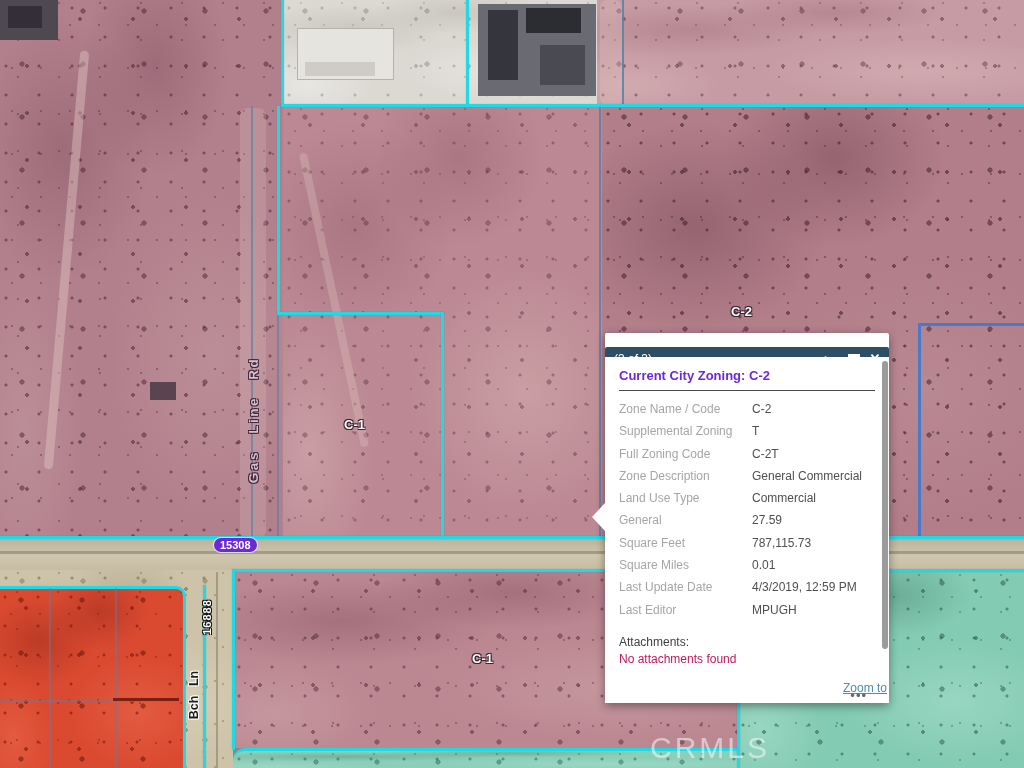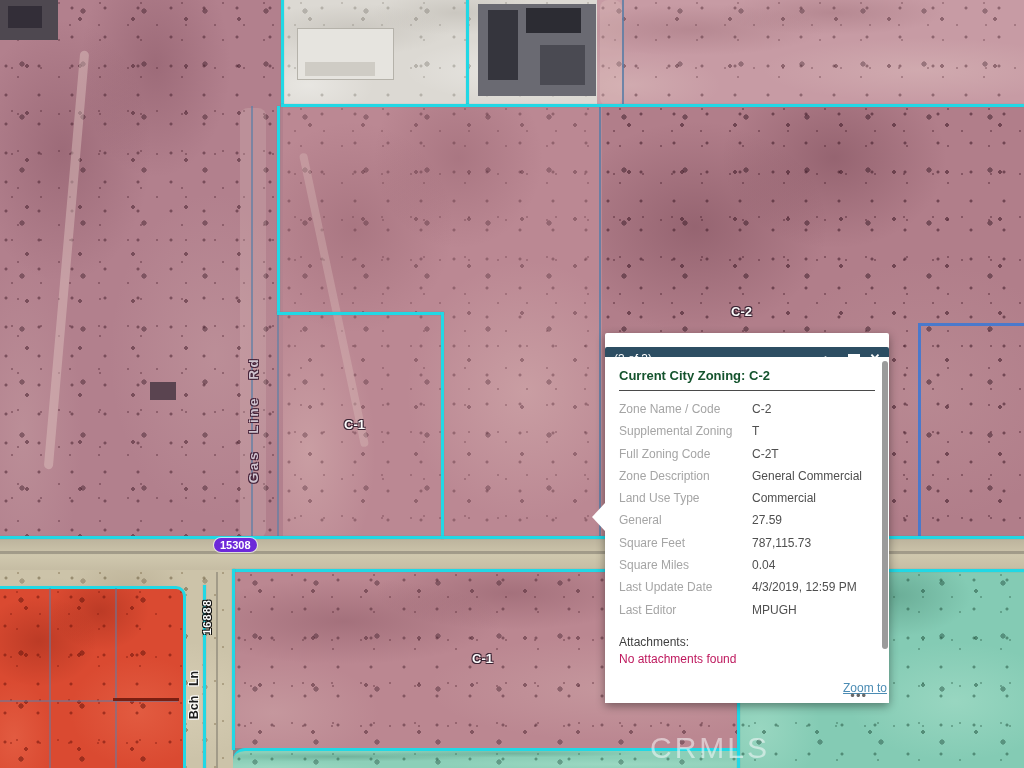--- a/index.html
+++ b/index.html
@@ -72,21 +72,21 @@
   .popup{position:absolute;left:605px;top:333px;width:284px;height:370px;z-index:10;box-shadow:0 3px 10px rgba(0,0,0,.4);border-radius:2px;background:#fff;}
   .popup-pointer{position:absolute;left:-13px;top:170px;width:0;height:0;border-top:14px solid transparent;border-bottom:14px solid transparent;border-right:13px solid #fff;}
   .popup-header{position:absolute;left:0;top:14px;right:0;height:24px;background:#2d4e63;border-radius:2px 2px 0 0;color:#fff;font-size:12px;line-height:24px;cursor:move;}
   .pager{position:absolute;left:9px;top:0;}
   .hicon{position:absolute;top:0;height:24px;color:#fff;text-align:center;cursor:pointer;}
   .prev{right:58px;width:18px;font-size:11px;}
   .maxi{right:26px;width:18px;}
   .maxi .box{position:absolute;left:3px;top:7px;width:10px;height:7px;border:1.5px solid #fff;border-top-width:3px;}
   .close{right:5px;width:18px;font-size:13px;font-weight:bold;}
   .popup-body{position:absolute;left:0;top:24px;right:0;bottom:0;background:#fff;font-size:12px;overflow:hidden;}
-  .popup-title{margin:11px 14px 0 14px;font-size:13px;font-weight:bold;color:#14532d;}
+  .popup-title{margin:11px 14px 0 14px;font-size:13px;font-weight:bold;color:#6d28d9;}
   .popup-rule{margin:7px 14px 0 14px;border-top:1.5px solid #4a4a4a;}
   .fields{margin:7px 14px 0 14px;}
   .frow{display:flex;height:22.3px;line-height:22.3px;}
   .flabel{width:133px;color:#a5a5a5;}
   .fvalue{flex:1;color:#4f4f4f;}
   .attach-head{margin:13px 14px 0 14px;color:#3f3f3f;line-height:16px;}
   .attach-empty{margin:1px 14px 0 14px;color:#be185d;line-height:16px;}
   .popup-footer{position:absolute;left:14px;right:2px;bottom:7px;height:16px;line-height:16px;text-align:right;}
   .zoomto{color:#4b8cb4;text-decoration:underline;cursor:pointer;}
   .dots{position:absolute;right:22px;bottom:0;color:#686868;font-size:13px;letter-spacing:1px;cursor:pointer;}
@@ -197,21 +197,21 @@
         <div class="frow">
             <span class="flabel">General</span>
             <span class="fvalue">27.59</span>
           </div>
         <div class="frow">
             <span class="flabel">Square Feet</span>
             <span class="fvalue">787,115.73</span>
           </div>
         <div class="frow">
             <span class="flabel">Square Miles</span>
-            <span class="fvalue">0.04</span>
+            <span class="fvalue">0.01</span>
           </div>
         <div class="frow">
             <span class="flabel">Last Update Date</span>
             <span class="fvalue">4/3/2019, 12:59 PM</span>
           </div>
         <div class="frow">
             <span class="flabel">Last Editor</span>
             <span class="fvalue">MPUGH</span>
           </div>
       </div>

